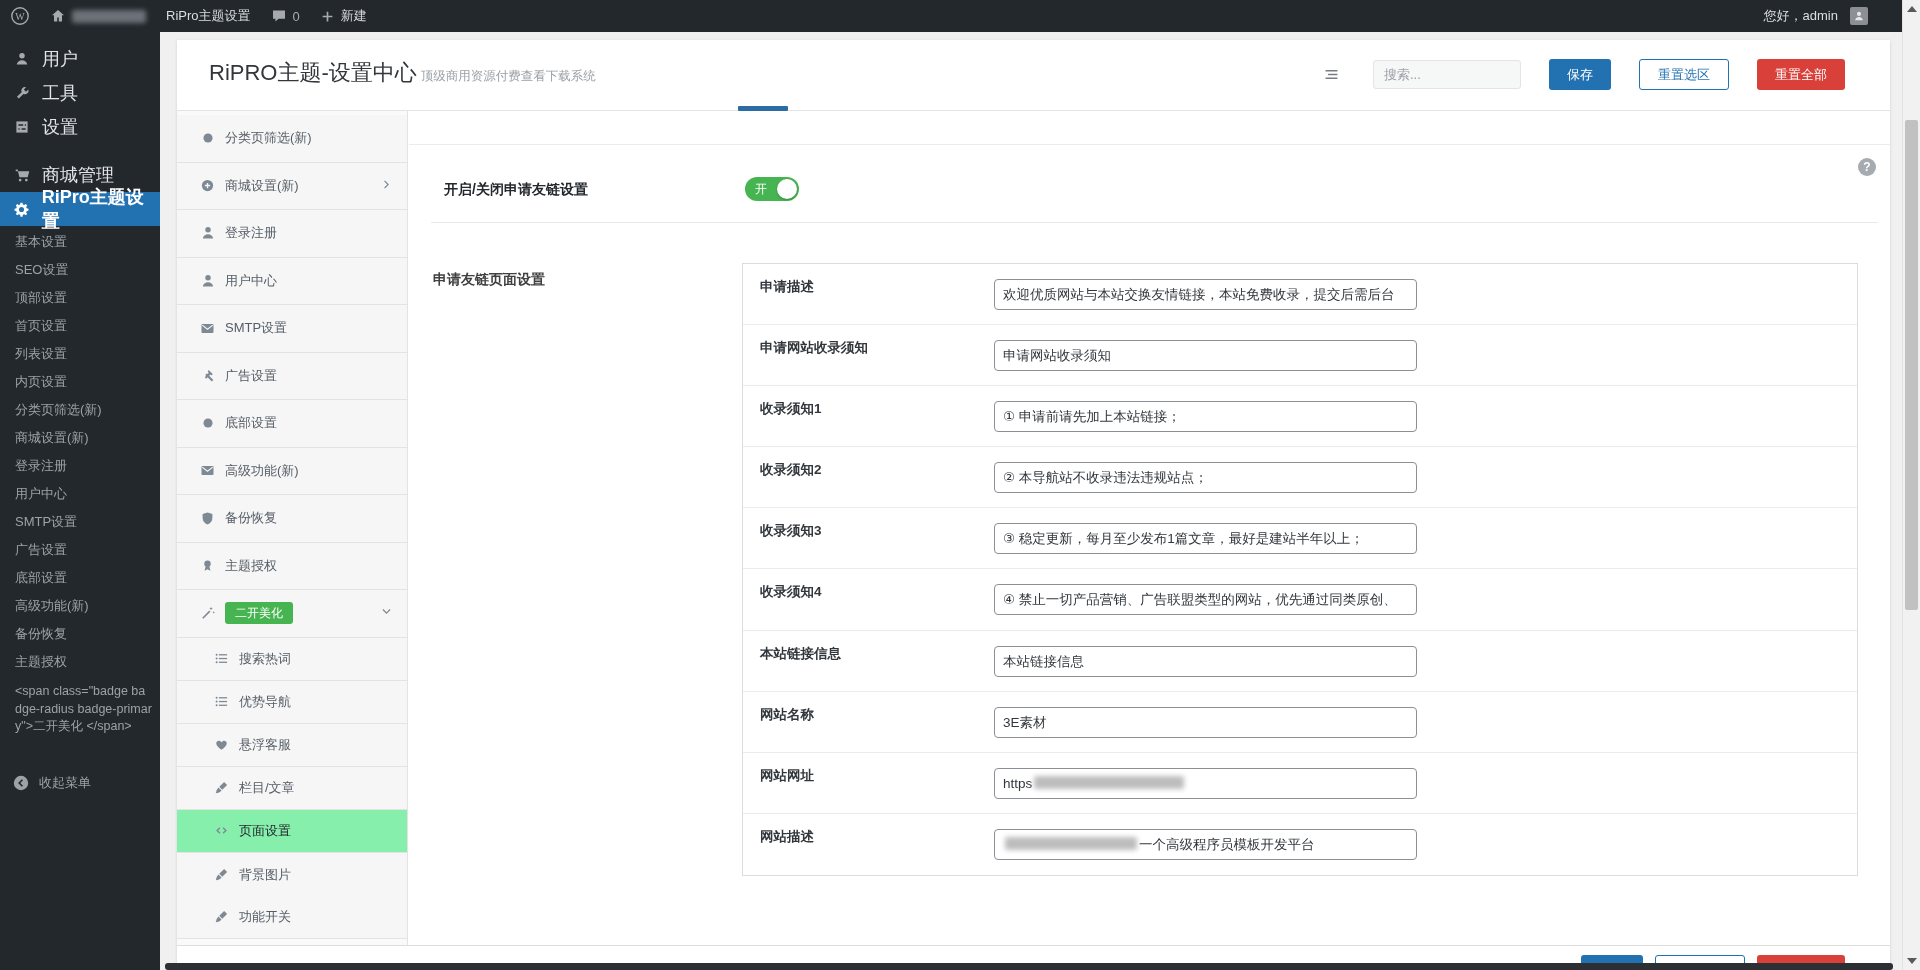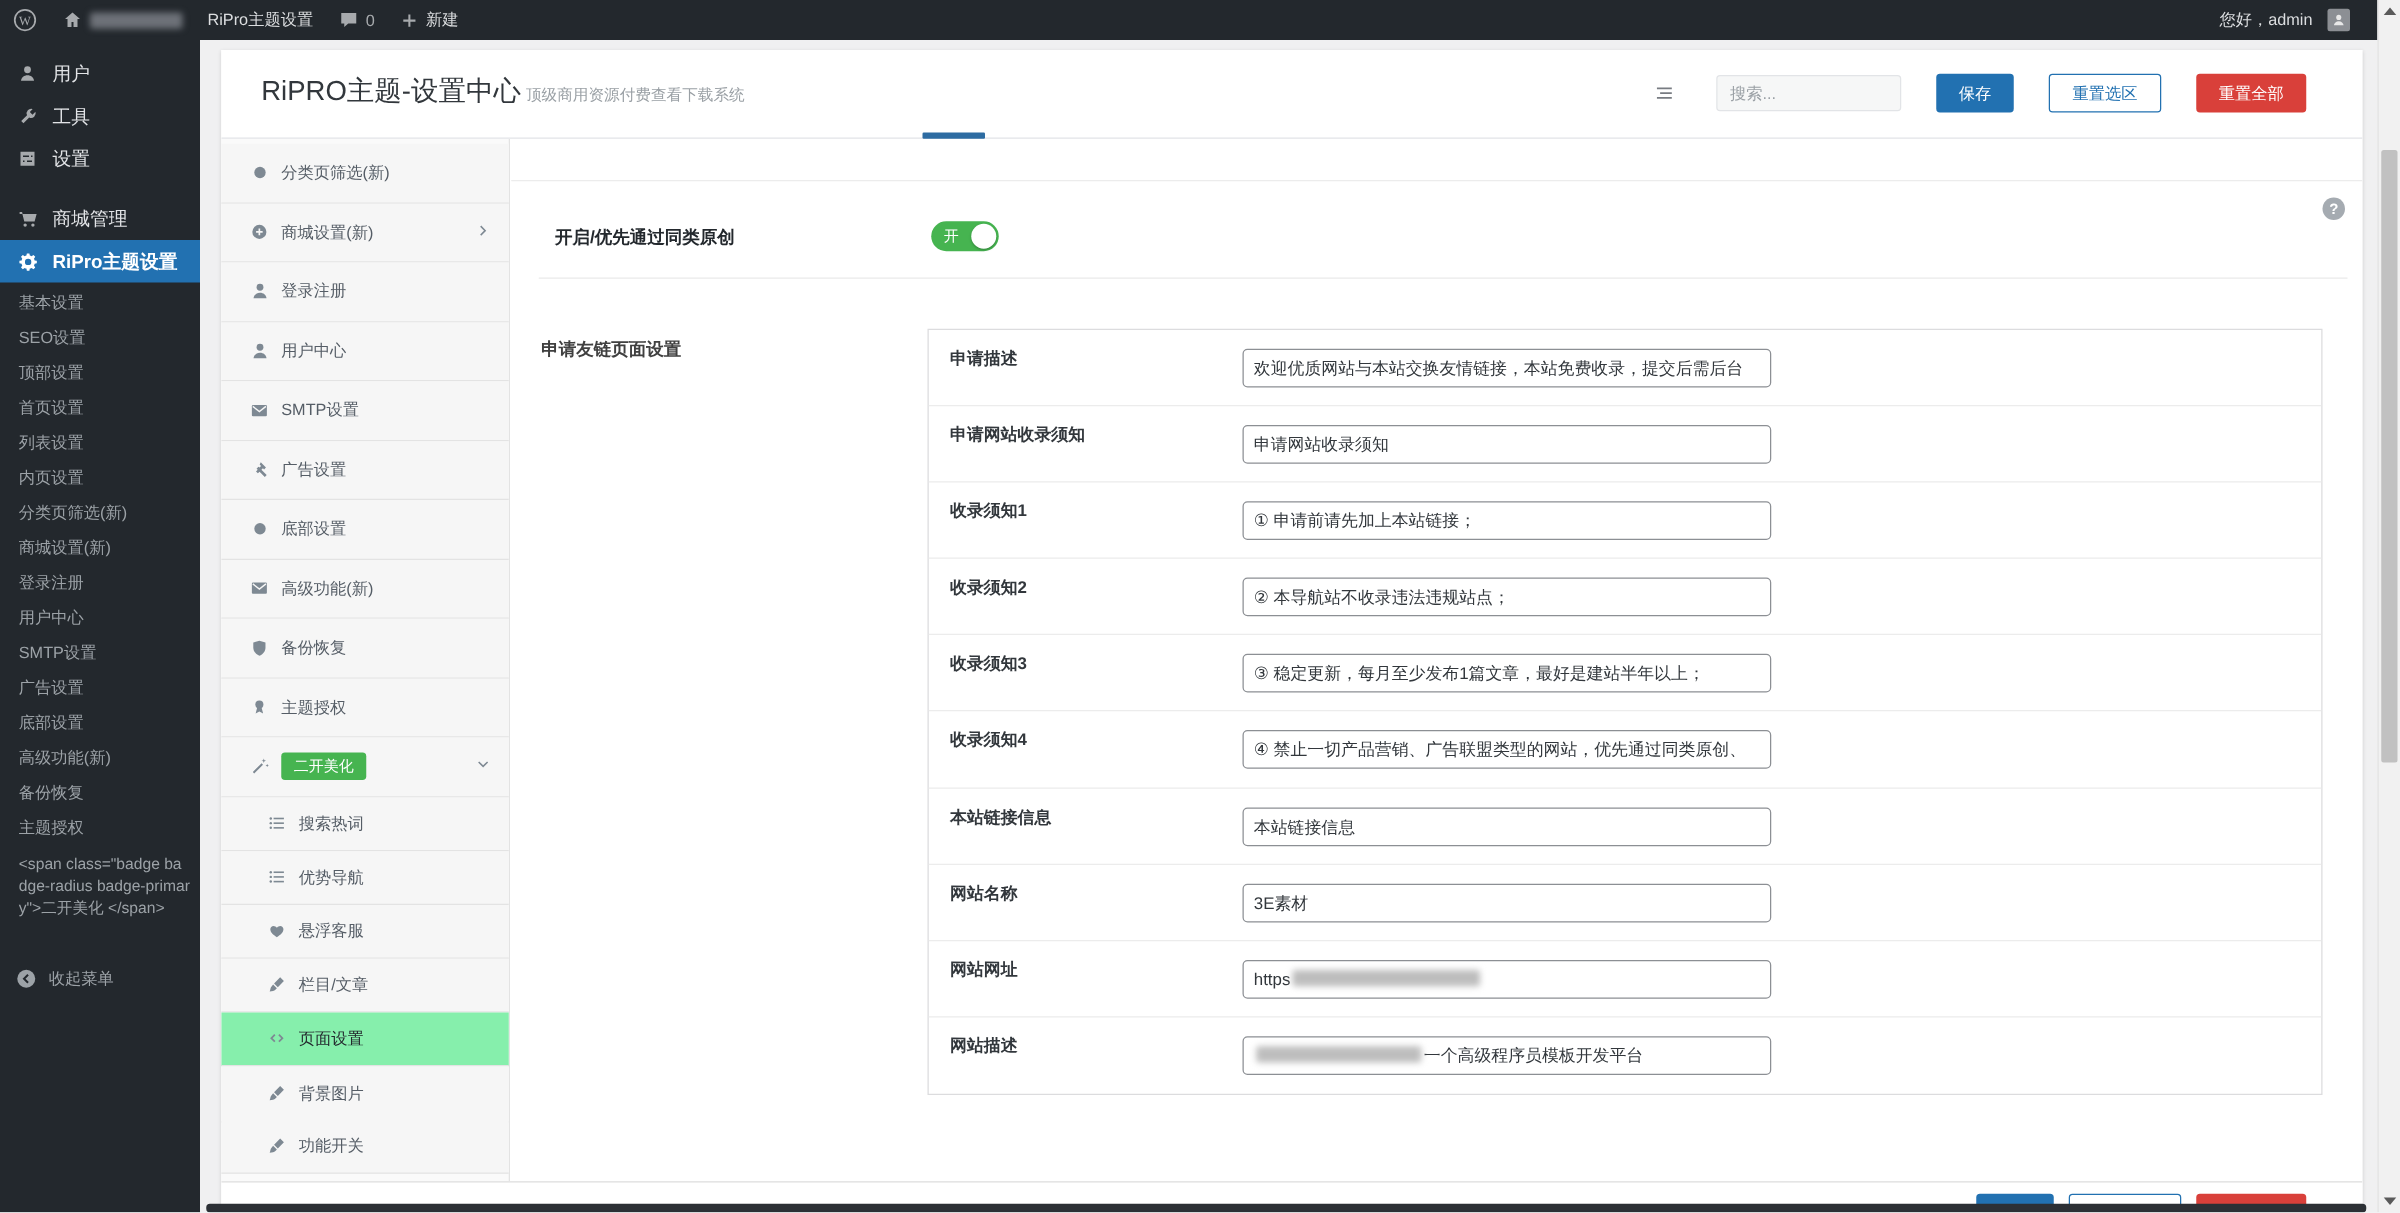--- a/index.html
+++ b/index.html
@@ -8,25 +8,25 @@
   .icon svg{display:block;}
 
   
   #adminbar{position:absolute;left:0;top:0;width:1902px;height:32px;background:#23282d;color:#c3c4c7;
     display:flex;align-items:center;justify-content:space-between;font-size:13px;z-index:50;}
   .ab-left,.ab-right{display:flex;align-items:center;height:100%;}
   .ab-item{display:flex;align-items:center;gap:6px;padding:0 10px;height:100%;color:#dcdee0;cursor:pointer;}
   .ab-item .icon{color:#a7aaad;}
   .blur-chip{display:inline-block;width:74px;height:13px;background:#6d7178;border-radius:2px;filter:blur(2.5px);}
   .avatar{width:18px;height:18px;background:#8c8f94;border-radius:2px;display:inline-flex;align-items:center;justify-content:center;color:#e8e8e8;margin-left:6px;}
-  .ab-right{padding-right:12px;}
+  .ab-right{padding-right:24px;}
 
   
   #wpsidebar{position:absolute;left:0;top:32px;width:160px;height:938px;background:#23282d;color:#eee;}
-  .wp-item{height:34px;display:flex;align-items:center;gap:10px;padding-left:12px;font-size:15px;color:#e2e4e7;cursor:pointer;}
+  .wp-item{height:34px;display:flex;align-items:center;gap:10px;padding-left:12px;font-size:18px;color:#e2e4e7;cursor:pointer;}
   .wp-item .icon{width:20px;color:#a7aaad;}
   .wp-item.active{background:#2271b1;color:#fff;font-weight:bold;}
   .wp-item.active .icon{color:#fff;}
   .wp-sep{height:14px;}
   .wp-sub{height:28px;display:flex;align-items:center;padding-left:15px;font-size:13px;color:#9ca2a7;cursor:pointer;}
   .wp-raw{padding:7px 8px 6px 15px;font-size:12.5px;line-height:17.5px;color:#9ca2a7;word-break:break-all;cursor:pointer;}
   #collapse{margin-top:26px;height:30px;display:flex;align-items:center;gap:9px;padding-left:12px;font-size:13px;color:#9ca2a7;cursor:pointer;}
   #collapse .icon{color:#9ca2a7;}
 
   
@@ -412,21 +412,21 @@
               <path d="M13.5 2.5l4 4-6.5 6.5-4-4zM6 10l4 4-1.6 1.6c-1.2 1.2-3.4 1.7-6.1 2 .9-1.7.7-4 2-5.3z"></path>
             </svg>
           </span>
           <span class="sm-label">功能开关</span>
         </div>
       </div>
 
     <div id="form">
       <div class="tabs-remnant"></div>
       <div class="help-icon"></div>
-      <div class="toggle-label">开启/优先通过同类原创</div>
+      <div class="toggle-label">开启/关闭申请友链设置</div>
       <div class="toggle">
         <span class="toggle-on-text">开</span>
         <span class="toggle-knob"></span>
       </div>
       <div class="row-divider"></div>
       <div class="section-label">申请友链页面设置</div>
       <div id="fields-panel">
           <div class="f-row">
             <div class="f-label">申请描述</div>
             <div class="f-input"><span>欢迎优质网站与本站交换友情链接，本站免费收录，提交后需后台</span></div>

